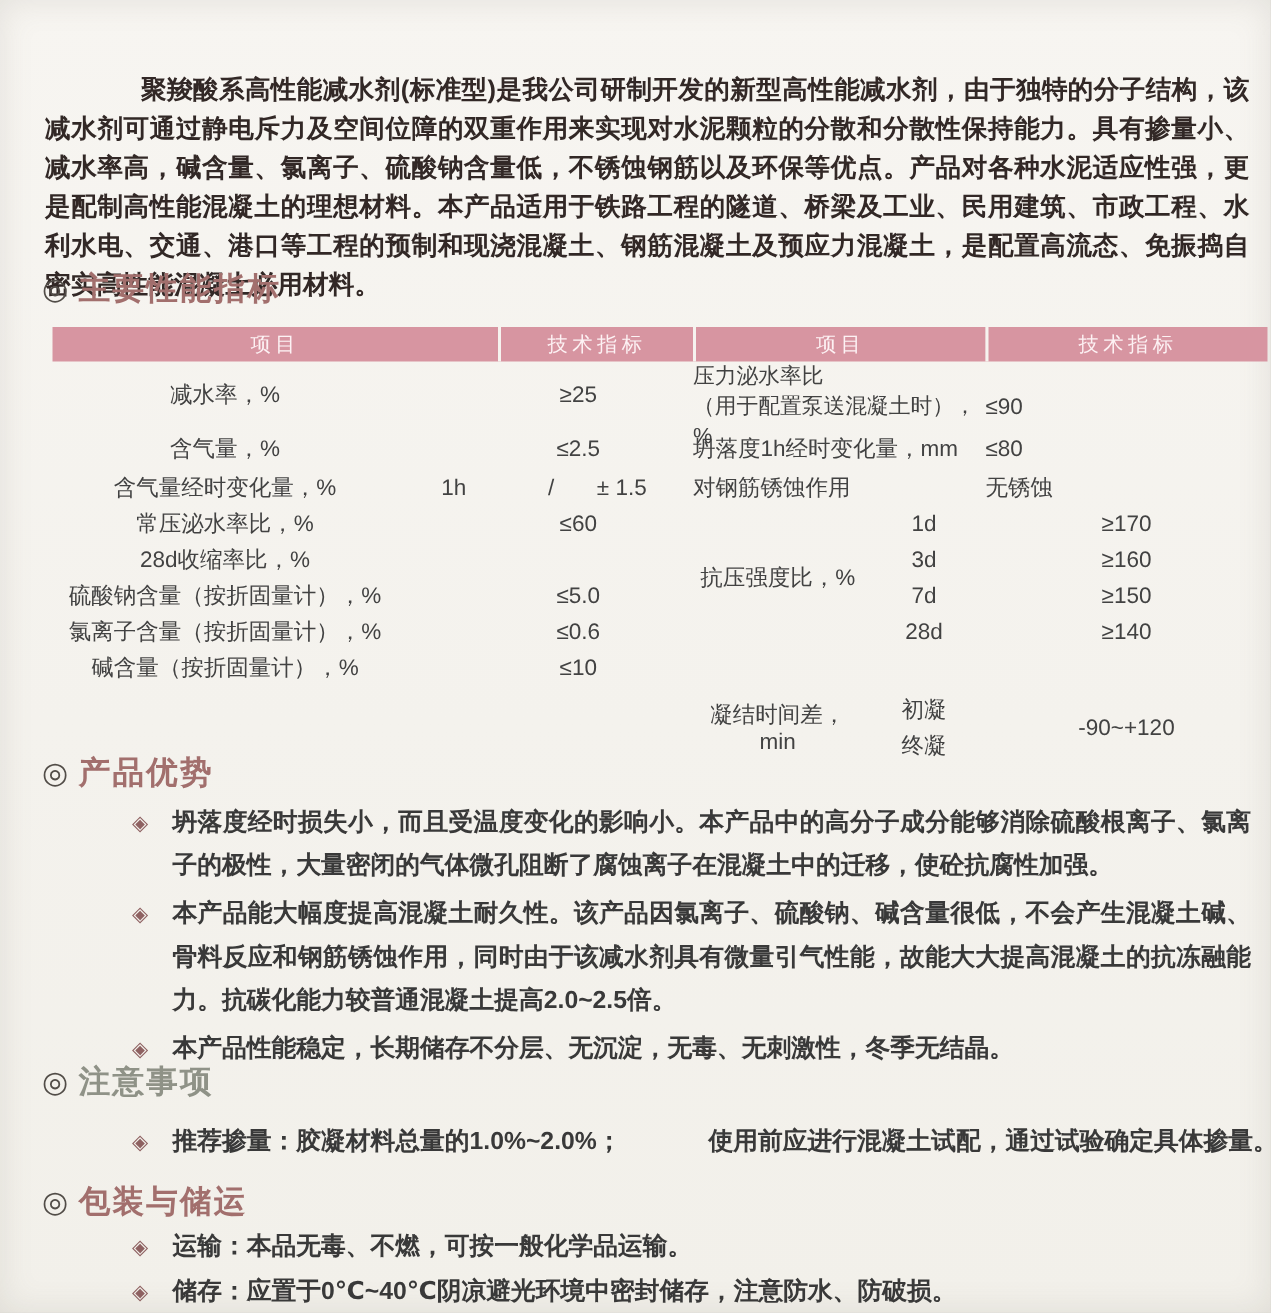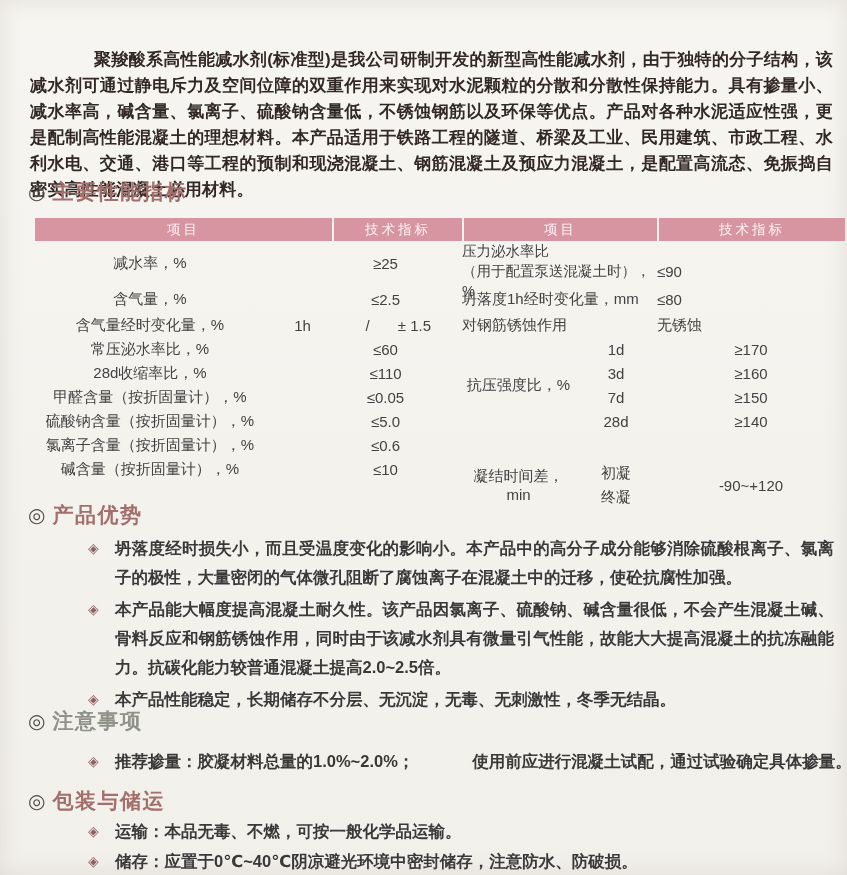--- a/index.html
+++ b/index.html
@@ -96,25 +96,20 @@
           <div>1h</div>
           <div>/</div>
           <div>± 1.5</div>
         </div>
         <div class="lrow h24">
           <div class="lab">常压泌水率比，%</div>
           <div class="val">≤60</div>
         </div>
         <div class="lrow h24">
           <div class="lab">28d收缩率比，%</div>
-          <div class="val">≤110</div>
-        </div>
-        <div class="lrow h24">
-          <div class="lab">甲醛含量（按折固量计），%</div>
-          <div class="val">≤0.05</div>
         </div>
         <div class="lrow h24">
           <div class="lab">硫酸钠含量（按折固量计），%</div>
           <div class="val">≤5.0</div>
         </div>
         <div class="lrow h24">
           <div class="lab">氯离子含量（按折固量计），%</div>
           <div class="val">≤0.6</div>
         </div>
         <div class="lrow h24">

